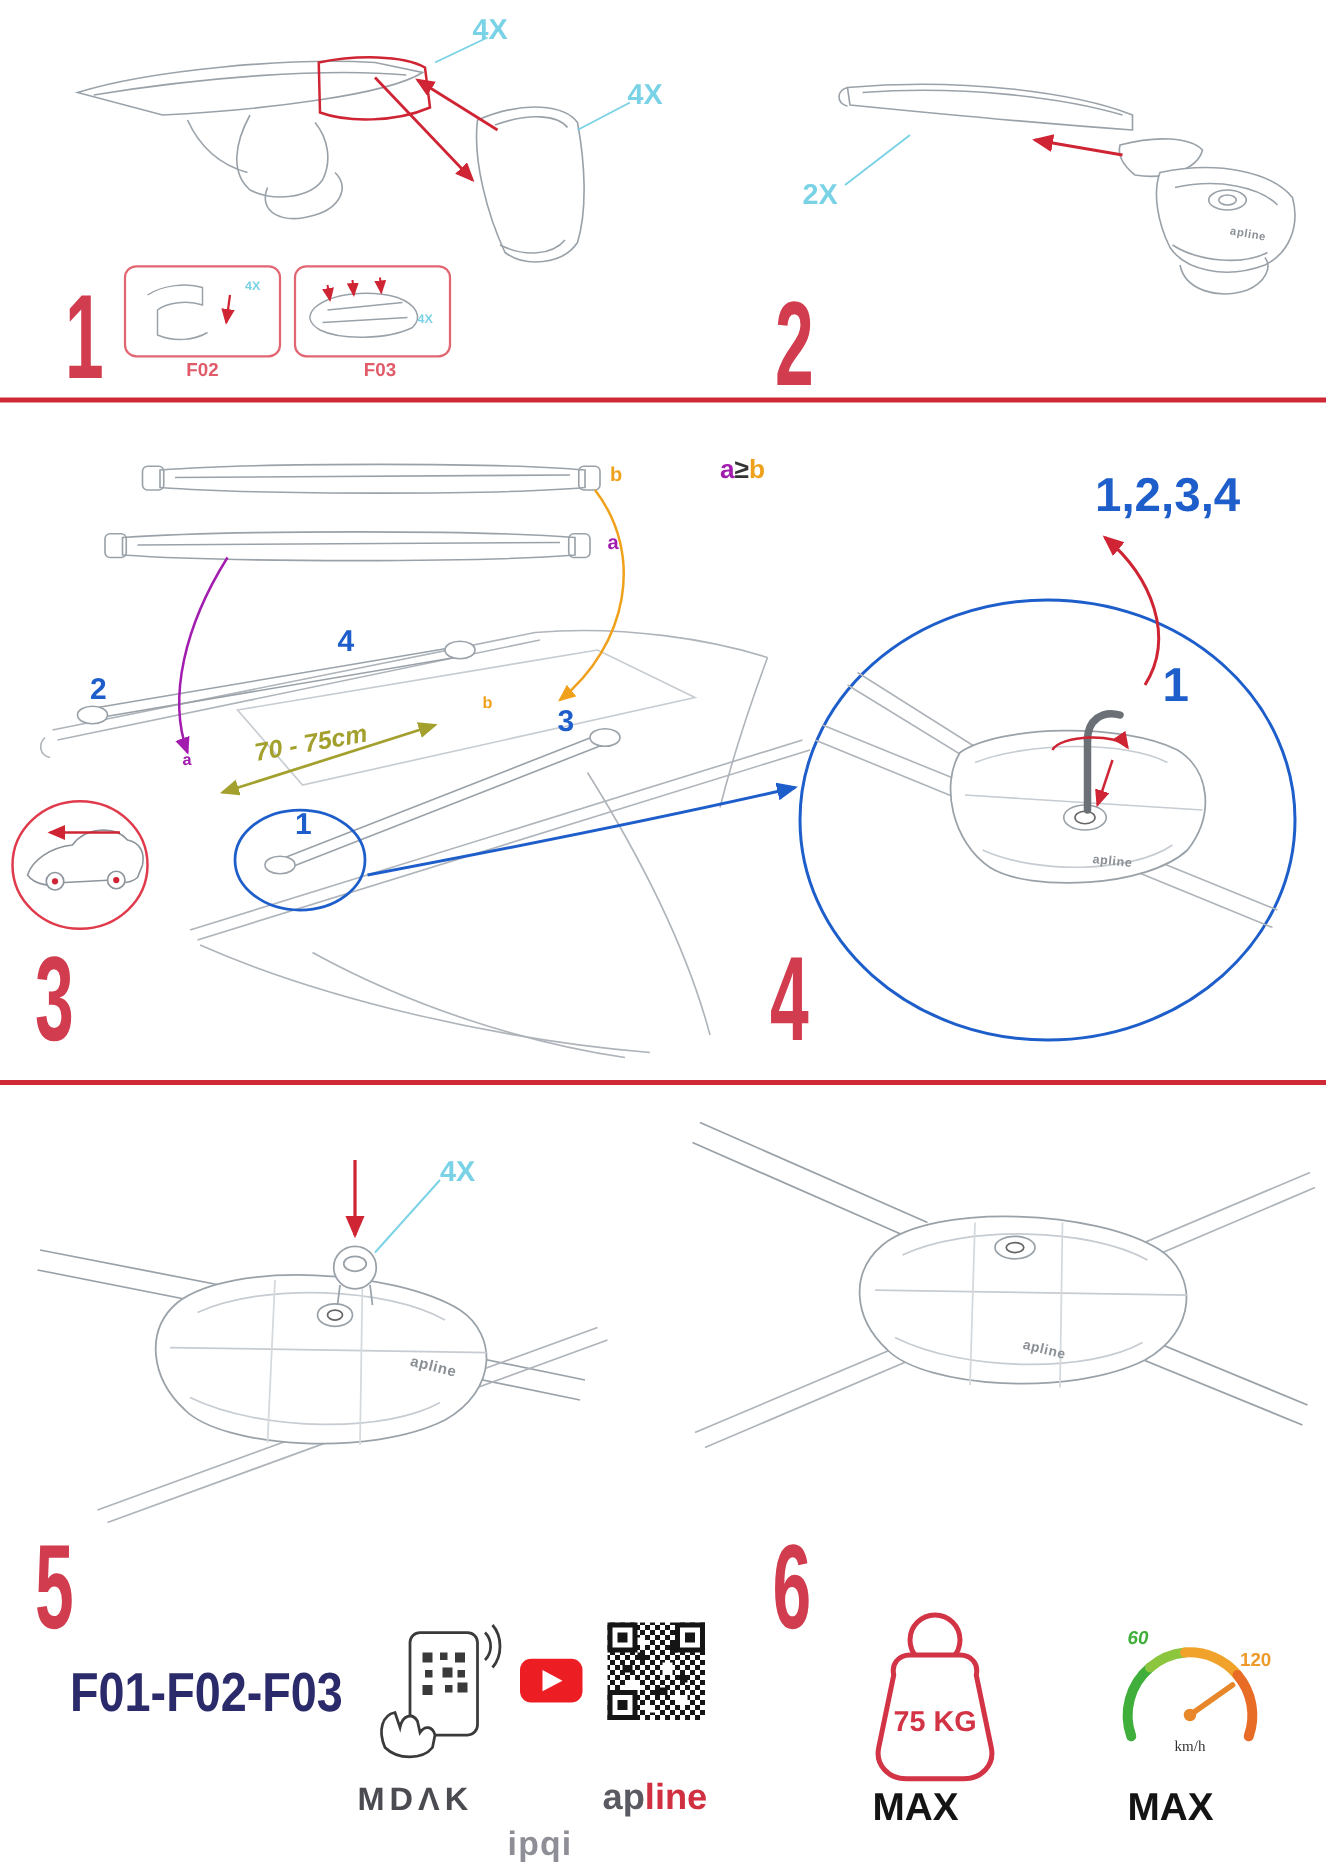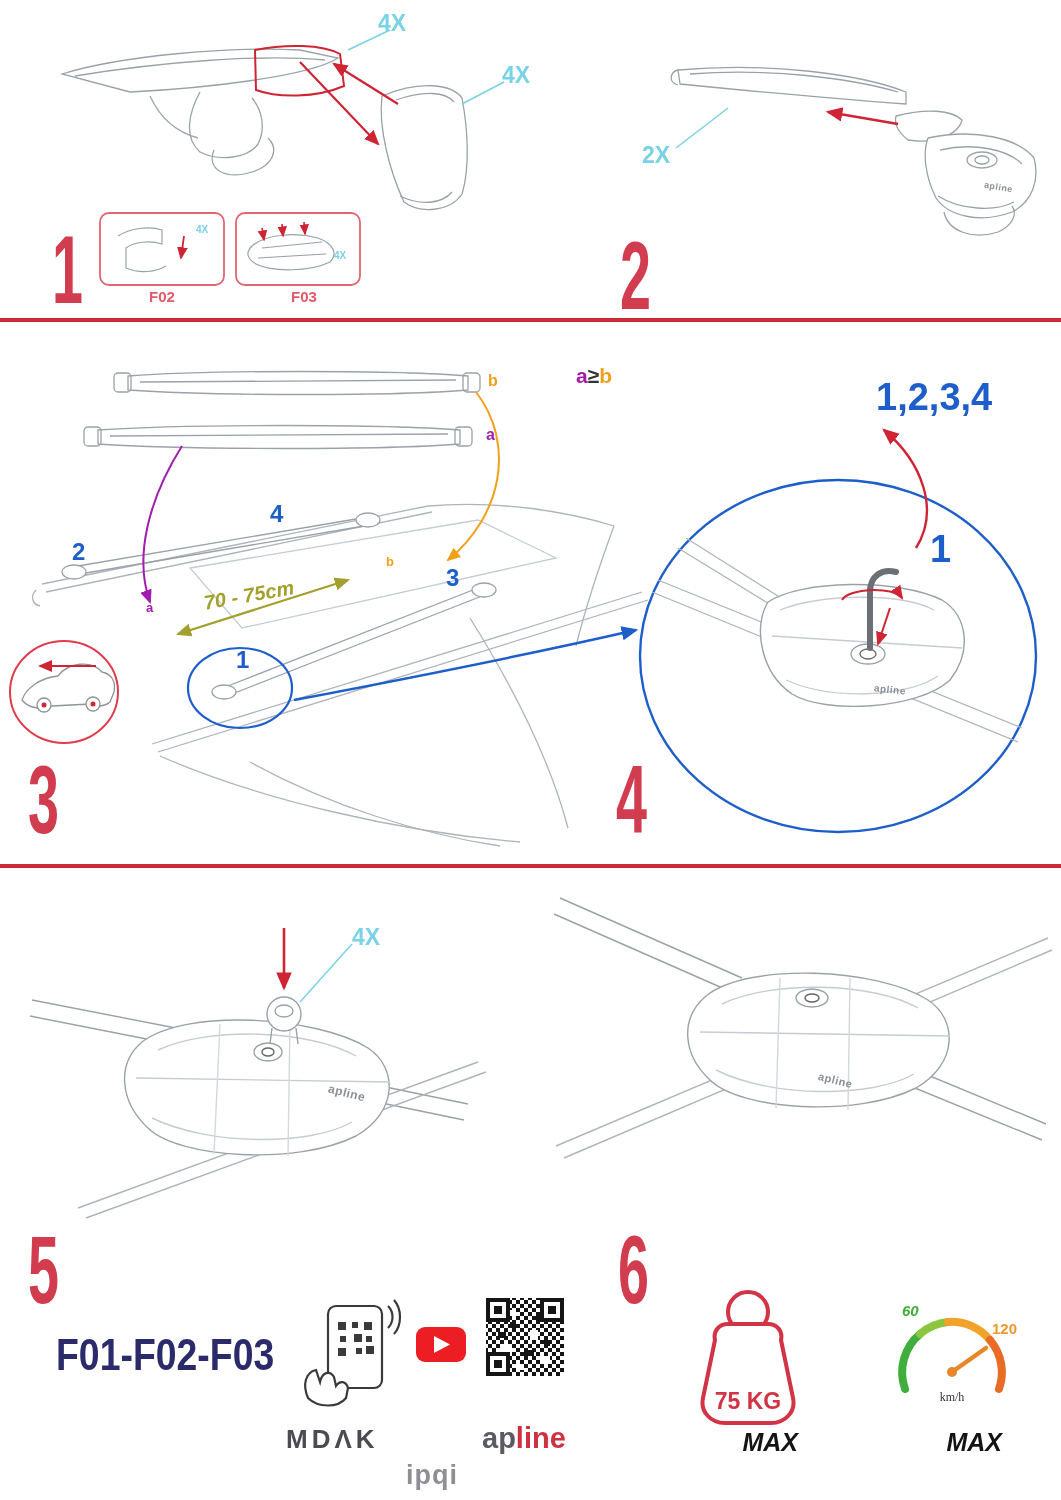--- a/index.html
+++ b/index.html
@@ -21,22 +21,22 @@
   .divider{position:absolute;left:0;width:1061px;height:4px;background:#cf2936;}
   .brandtag{font-weight:700;color:#8b9096;letter-spacing:.5px;}
   .models{font-weight:700;font-size:44px;color:#2b2a6a;transform:scaleX(.85);
           transform-origin:left top;letter-spacing:0px;}
   .brandrow{font-weight:700;font-size:31px;color:#1b1b1b;}
   .brandrow .red{color:#d0303f;}
   .mdak{font-weight:700;font-size:26px;color:#4b4b52;letter-spacing:4px;}
   .ipqi{font-weight:700;font-size:27px;color:#8e8e96;letter-spacing:1px;margin-top:36px;}
   .apline{font-weight:700;font-size:29px;color:#5a5a62;}
   .apline .red{color:#d0303f;}
-  .weightval{font-weight:700;font-size:23px;color:#d23345;width:100px;text-align:center;margin-top:24px;}
-  .maxlabel{font-weight:700;font-size:25px;color:#141414;width:100px;text-align:right;font-style:italic;}
+  .weightval{font-weight:700;font-size:23px;color:#d23345;width:100px;text-align:center;}
+  .maxlabel{font-weight:700;font-size:31px;color:#141414;width:100px;text-align:left;}
   .speedlow{font-weight:700;font-size:15px;color:#3fae3a;font-style:italic;}
   .speedhigh{font-weight:700;font-size:15px;color:#ee9a2a;}
   .speedunit{font-weight:400;font-size:12px;color:#333;width:60px;text-align:center;font-family:Liberation Serif, serif;}
   .formula{font-weight:700;font-size:21px;}
 </style>
 </head>
 <body>
 
 <div class="page">
 

